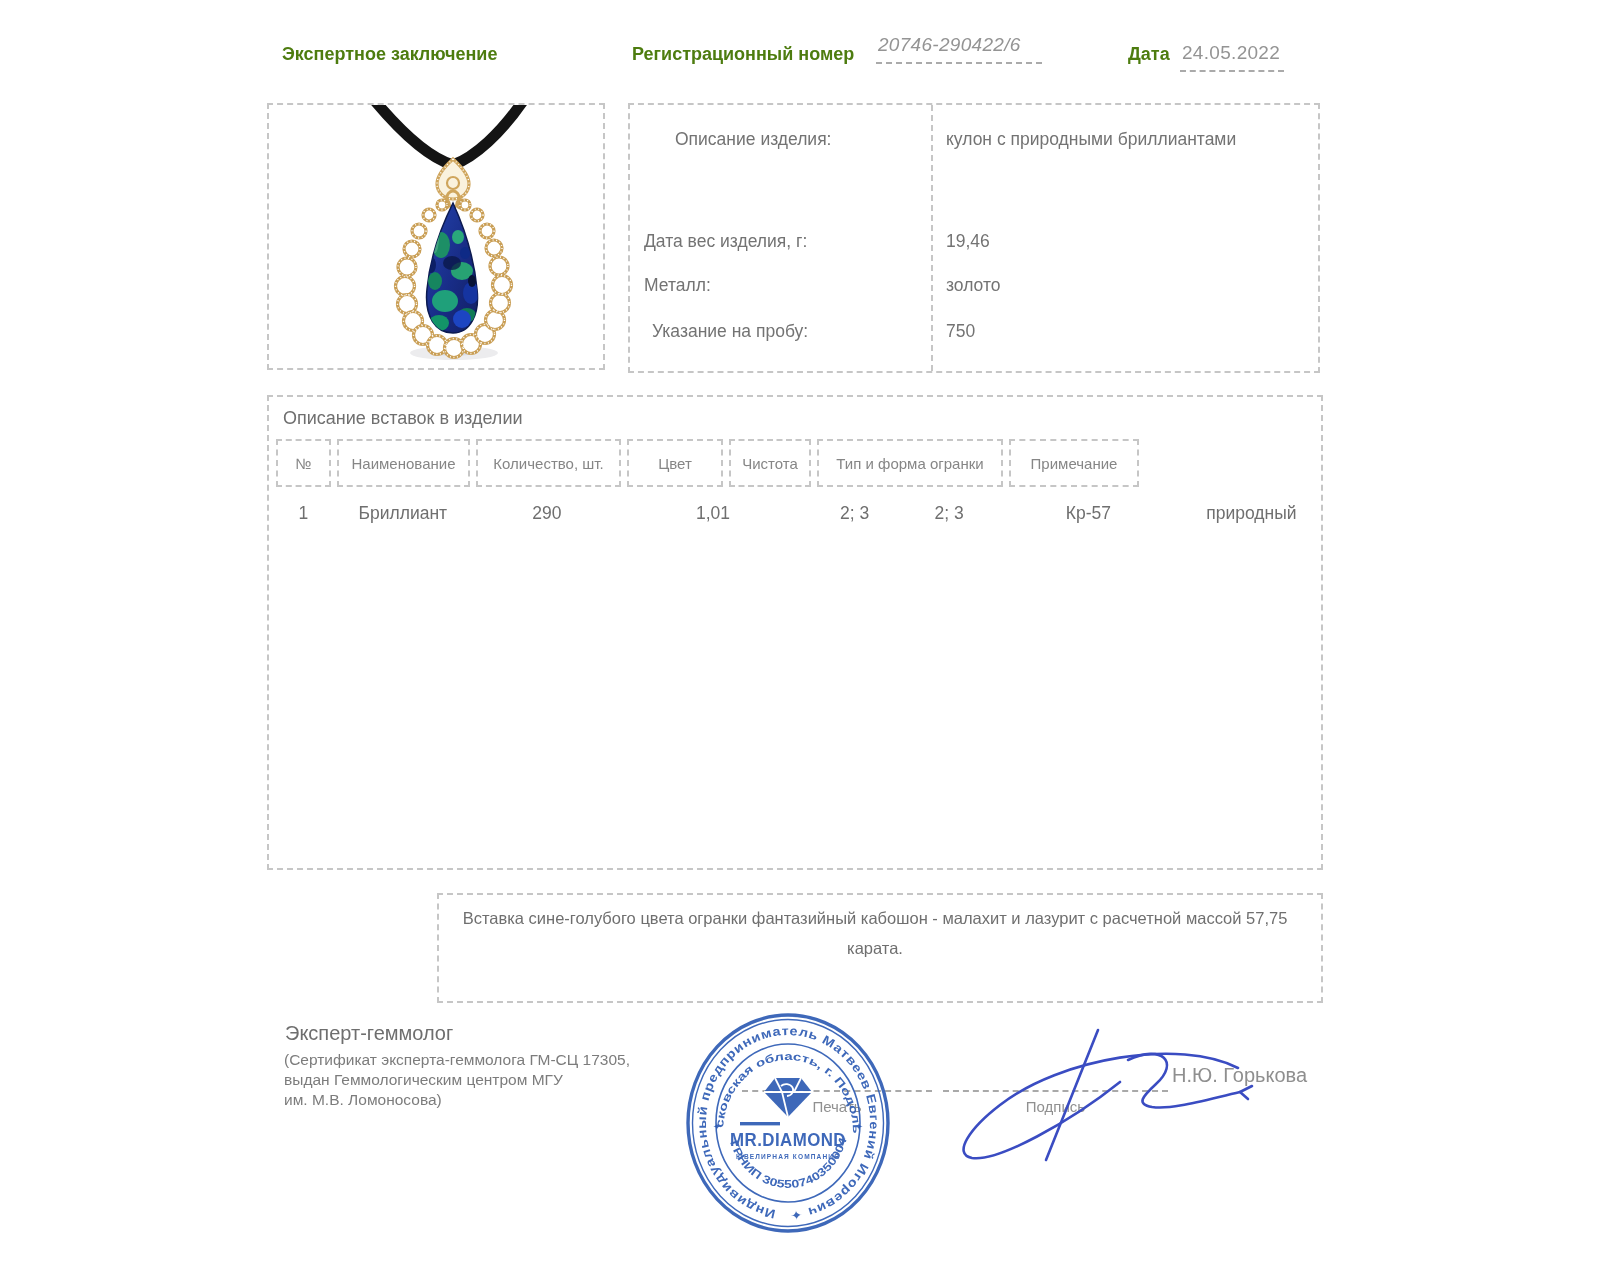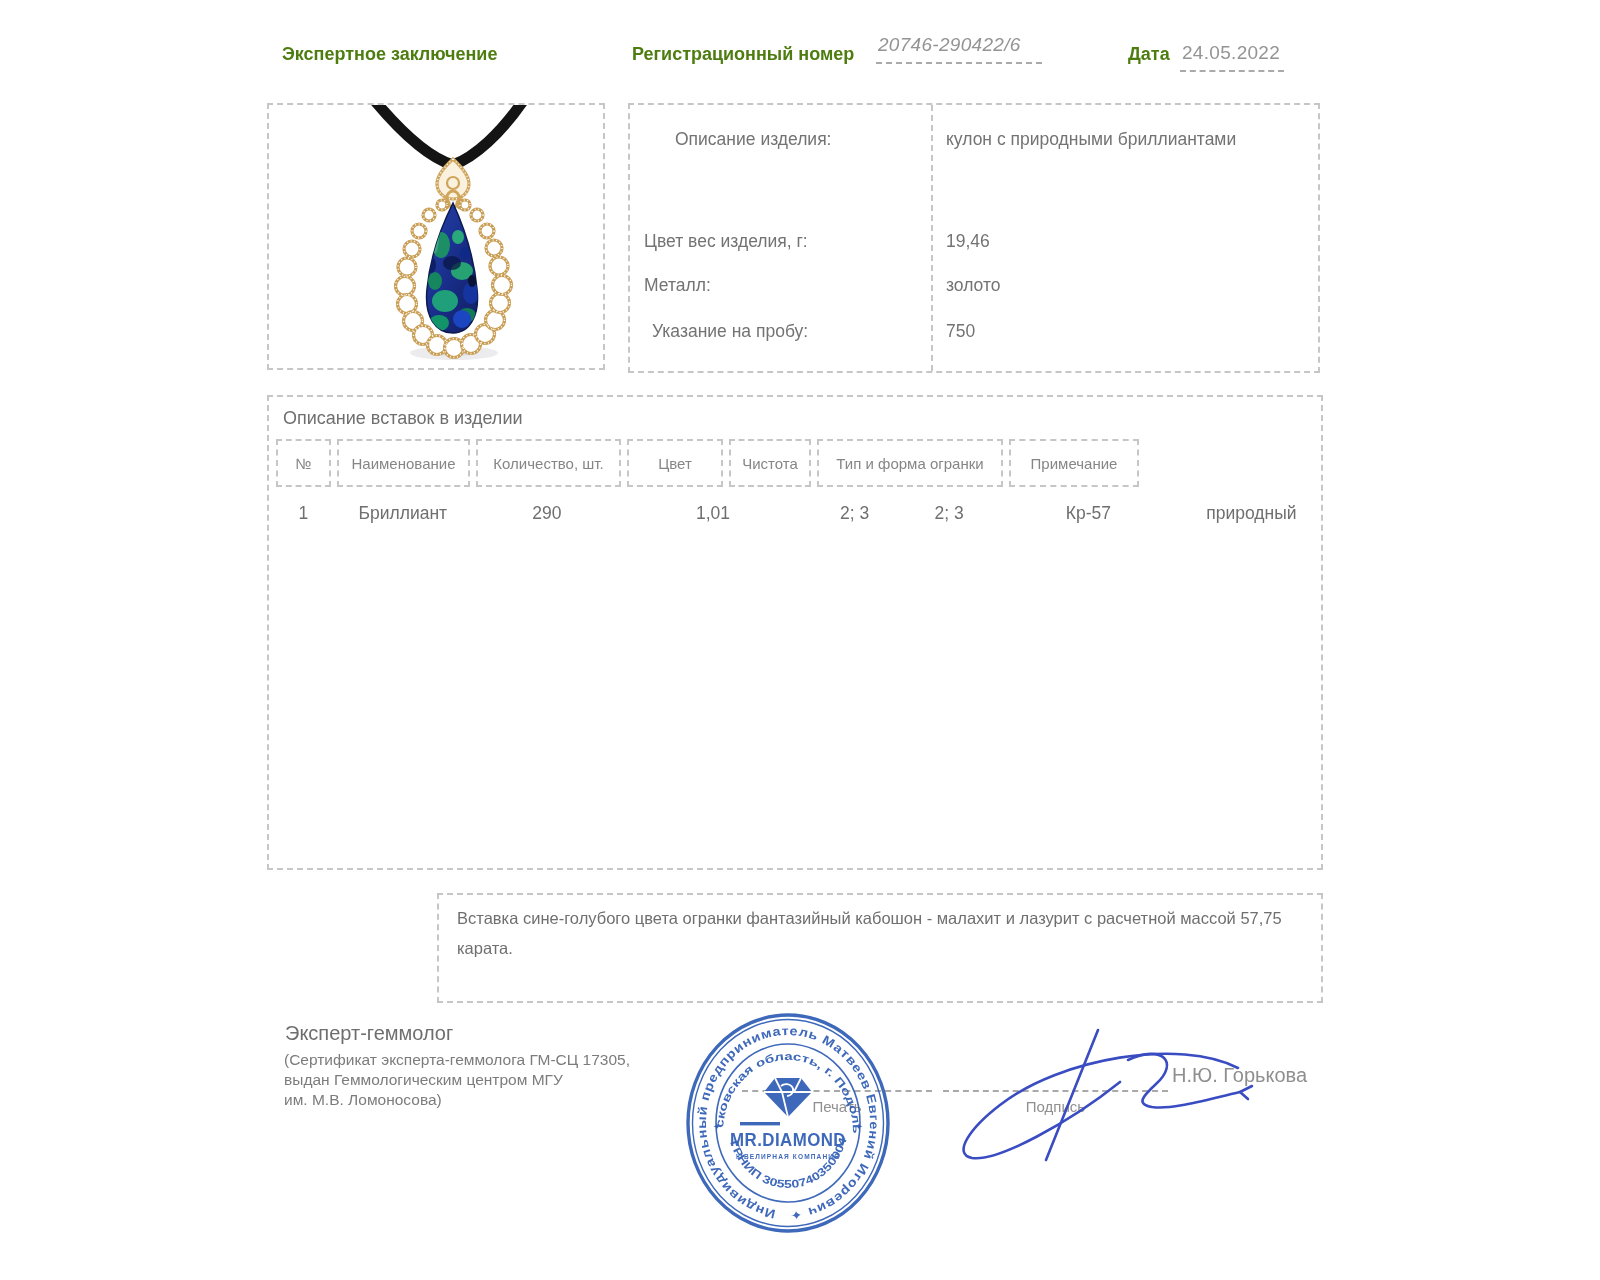--- a/index.html
+++ b/index.html
@@ -130,21 +130,21 @@
           <ellipse cx="166" cy="132" rx="4" ry="16" fill="#ffffff" opacity="0.16"></ellipse>
         </g>
       </g>
     </svg>
   </div>
 
   <div class="abs dashbox" style="left:628px;top:103px;width:692px;height:270px;">
     <div class="abs vdash" style="left:301px;top:0;height:266px;"></div>
     <div class="abs desc-label" style="left:14px;top:24px;margin-left:31px;">Описание изделия:</div>
     <div class="abs desc-value" style="left:316px;top:24px;width:360px;">кулон с природными бриллиантами</div>
-    <div class="abs desc-label" style="left:14px;top:126px;">Цвет вес изделия, г:</div>
+    <div class="abs desc-label" style="left:14px;top:126px;">Дата вес изделия, г:</div>
     <div class="abs desc-value" style="left:316px;top:126px;">19,46</div>
     <div class="abs desc-label" style="left:14px;top:170px;">Металл:</div>
     <div class="abs desc-value" style="left:316px;top:170px;">золото</div>
     <div class="abs desc-label" style="left:22px;top:216px;">Указание на пробу:</div>
     <div class="abs desc-value" style="left:316px;top:216px;">750</div>
   </div>
 
   <div class="abs dashbox" style="left:267px;top:395px;width:1056px;height:475px;">
     <div class="abs tbl-title" style="left:14px;top:11px;">Описание вставок в изделии</div>
     <div class="abs th-row" style="left:7px;top:42px;width:1040px;">
@@ -162,21 +162,21 @@
       <div class="td-cell" style="width:145px;">290</div>
       <div class="td-cell" style="width:177px;">1,01</div>
       <div class="td-cell" style="width:96px;">2; 3</div>
       <div class="td-cell" style="width:82px;">2; 3</div>
       <div class="td-cell" style="width:186px;">Кр-57</div>
       <div class="td-cell" style="width:130px;">природный</div>
     </div>
   </div>
 
   <div class="abs dashbox" style="left:437px;top:893px;width:886px;height:110px;">
-    <div class="abs comments-text" style="left:18px;top:8px;width:836px;">Вставка сине-голубого цвета огранки фантазийный кабошон - малахит и лазурит с расчетной массой 57,75 карата.</div>
+    <div class="abs comments-text" style="left:18px;top:8px;width:836px;text-align:center;">Вставка сине-голубого цвета огранки фантазийный кабошон - малахит и лазурит с расчетной массой 57,75 карата.</div>
   </div>
 
   <div class="abs expert-title" style="left:285px;top:1022px;">Эксперт-геммолог</div>
   <div class="abs expert-cert" style="left:284px;top:1050px;">
     <span style="display:block;">(Сертификат эксперта-геммолога ГМ-СЦ 17305,</span>
     <span style="display:block;">выдан Геммологическим центром МГУ</span>
     <span style="display:block;">им. М.В. Ломоносова)</span>
   </div>
 
   <div class="abs sign-line" style="left:742px;top:1090px;width:190px;"></div>

